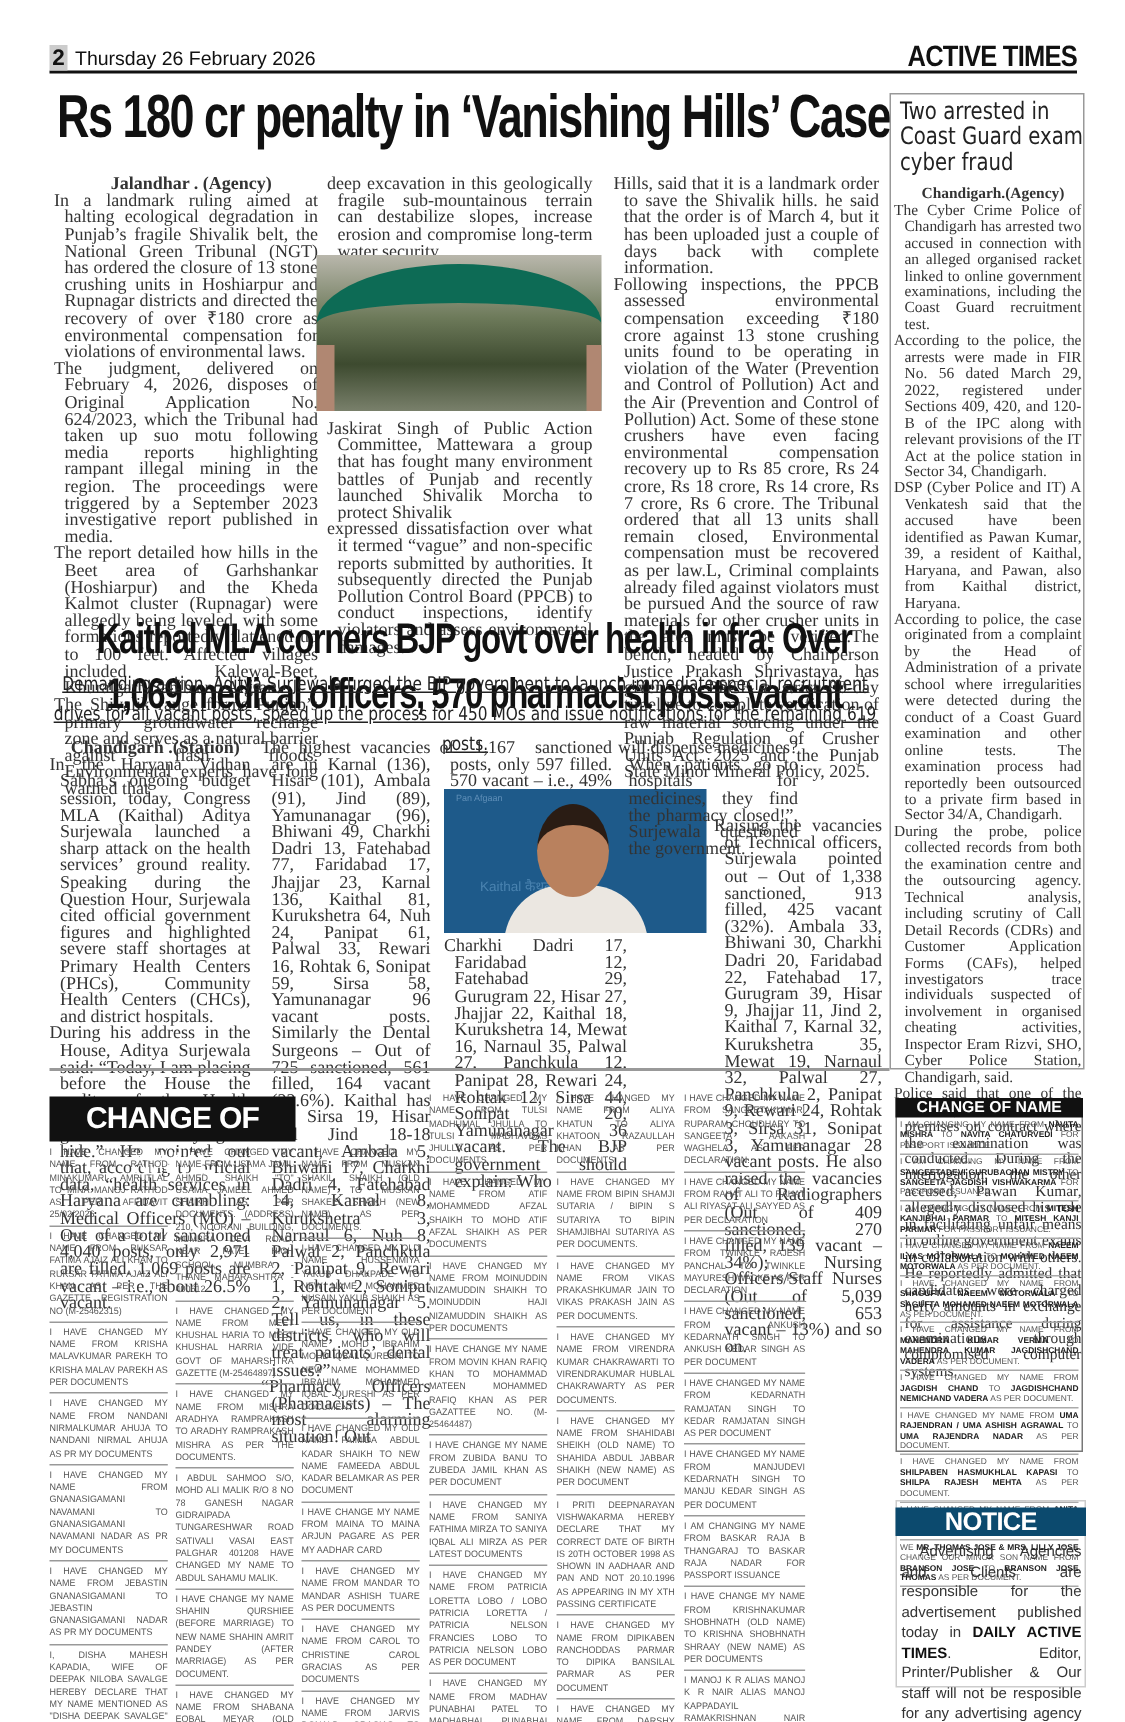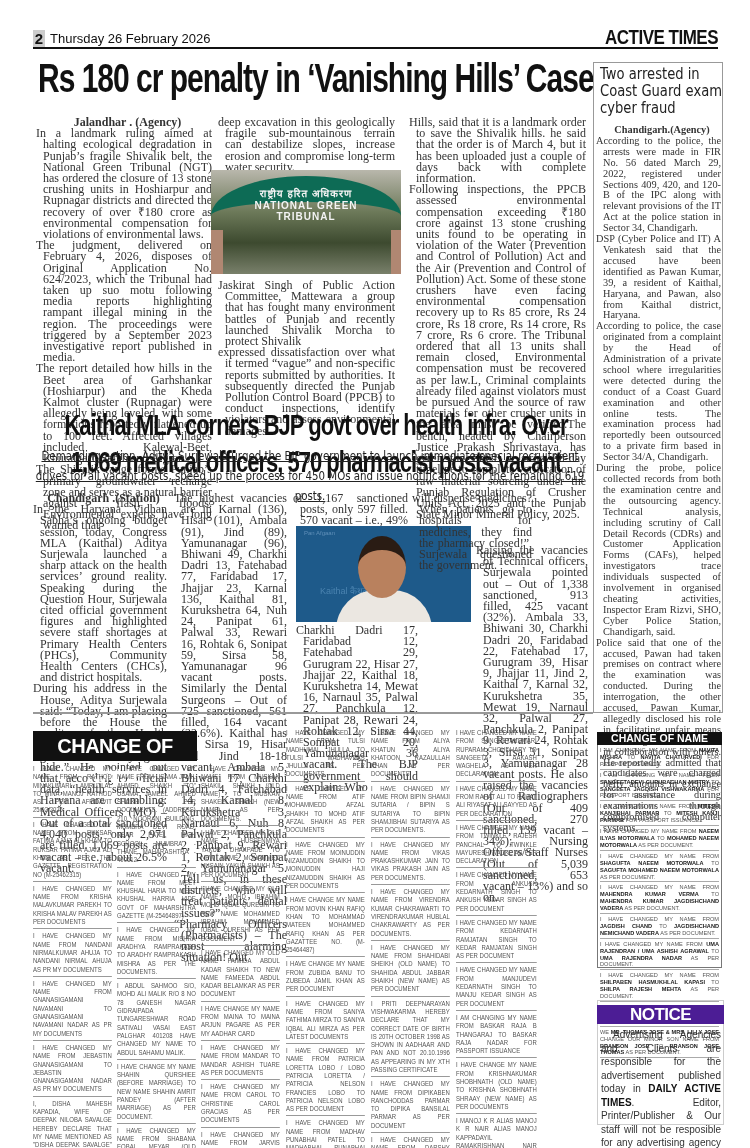--- a/index.html
+++ b/index.html
@@ -55,21 +55,21 @@
   #cls5 { left: 372px; top: 728px; width: 86px; }
   #cls6 { left: 457px; top: 728px; width: 87px; }
   
   #rcon-box { left: 597px; top: 732px; width: 125px; height: 236px; border: 1px solid #777; }
   #rcon-banner { left: 597px; top: 732px; width: 125px; height: 13px; background: #111; color: #fff; font: bold 10.5px/13px "Liberation Sans", sans-serif; text-align: center; }
   #rcls { left: 600px; top: 747px; width: 119px; font: 5.6px/6.9px "Liberation Sans", sans-serif; color: #555; text-transform: uppercase; text-align: justify; }
   #rcls .ad { border-bottom: 1px solid #aaa; padding-bottom: 1px; margin-bottom: 2px; }
   #rcls b { color: #222; }
   
   #notice-box { left: 597px; top: 1000px; width: 127px; height: 125px; border: 1px solid #ccc; }
-  #notice-banner { left: 597px; top: 1005px; width: 127px; height: 19px; background: #4c1d95; color: #fff; font: bold 17px/19px "Liberation Sans", sans-serif; text-align: center; letter-spacing: -0.5px; }
+  #notice-banner { left: 597px; top: 1005px; width: 127px; height: 19px; background: #0c4a6e; color: #fff; font: bold 17px/19px "Liberation Sans", sans-serif; text-align: center; letter-spacing: -0.5px; }
   #notice-body { left: 601px; top: 1028px; width: 120px; font: 10px/13.5px "Liberation Sans", sans-serif; color: #333; text-align: justify; text-indent: 12px; }
   #notice-body b { color: #111; }
 </style>
 </head>
 <body>
 
 <div id="masthead" class="abs">
   <div id="page-num" class="abs">2</div>
   <div id="date" class="abs">Thursday 26 February 2026</div>
   <div id="paper" class="abs">ACTIVE TIMES</div>
@@ -84,41 +84,38 @@
       <p>The report detailed how hills in the Beet area of Garhshankar (Hoshiarpur) and the Kheda Kalmot cluster (Rupnagar) were allegedly being leveled, with some formations reportedly flattened up to 100 feet. Affected villages included Kalewal-Beet, Khuralgarh Sahib and Algran.</p>
       <p>The Shivalik range forms Punjab’s primary groundwater recharge zone and serves as a natural barrier against flash floods. Environmental experts have long warned that</p>
     </div>
 </div>
 <div id="a1c2" class="abs body">
   <p>deep excavation in this geologically fragile sub-mountainous terrain can destabilize slopes, increase erosion and compromise long-term water security.</p>
   <p>During the course of hearings, the Tribunal</p>
 </div>
 <div id="ngt-photo" class="abs">
   <div id="ngt-arch" class="abs"></div>
-  <div id="ngt-text" class="abs">
-    <div>राष्ट्रीय हरित अधिकरण</div>
-    <div>NATIONAL GREEN TRIBUNAL</div>
-  </div>
   <div id="ngt-pillar-l" class="abs"></div>
   <div id="ngt-pillar-r" class="abs"></div>
 </div>
 <div id="a1c2b" class="abs body">
     <p>Jaskirat Singh of Public Action Committee, Mattewara a group that has fought many environment battles of Punjab and recently launched Shivalik Morcha to protect Shivalik</p>
     <p>expressed dissatisfaction over what it termed “vague” and non-specific reports submitted by authorities. It subsequently directed the Punjab Pollution Control Board (PPCB) to conduct inspections, identify violators and assess environmental damages.</p>
   </div>
 <div id="a1c3" class="abs body">
     <p>Hills, said that it is a landmark order to save the Shivalik hills. he said that the order is of March 4, but it has been uploaded just a couple of days back with complete information.</p>
     <p>Following inspections, the PPCB assessed environmental compensation exceeding ₹180 crore against 13 stone crushing units found to be operating in violation of the Water (Prevention and Control of Pollution) Act and the Air (Prevention and Control of Pollution) Act. Some of these stone crushers have even facing environmental compensation recovery up to Rs 85 crore, Rs 24 crore, Rs 18 crore, Rs 14 crore, Rs 7 crore, Rs 6 crore. The Tribunal ordered that all 13 units shall remain closed, Environmental compensation must be recovered as per law.L, Criminal complaints already filed against violators must be pursued And the source of raw materials for other crusher units in the area must be verified.The bench, headed by Chairperson Justice Prakash Shrivastava, has given the PPCB a strict 90-day timeline to complete verification of raw material sourcing under the Punjab Regulation of Crusher Units Act, 2025 and the Punjab State Minor Mineral Policy, 2025.</p>
   </div>
 
 <div id="side-box" class="abs"></div>
 <h2 id="side-head" class="abs">Two arrested in Coast Guard exam cyber fraud</h2>
 <div id="side-body" class="abs body">
   <p class="dateline">Chandigarh.(Agency)</p>
   <div>
+      <p>The Cyber Crime Police of Chandigarh has arrested two accused in connection with an alleged organised racket linked to online government examinations, including the Coast Guard recruitment test.</p>
       <p>According to the police, the arrests were made in FIR No. 56 dated March 29, 2022, registered under Sections 409, 420, and 120-B of the IPC along with relevant provisions of the IT Act at the police station in Sector 34, Chandigarh.</p>
       <p>DSP (Cyber Police and IT) A Venkatesh said that the accused have been identified as Pawan Kumar, 39, a resident of Kaithal, Haryana, and Pawan, also from Kaithal district, Haryana.</p>
       <p>According to police, the case originated from a complaint by the Head of Administration of a private school where irregularities were detected during the conduct of a Coast Guard examination and other online tests. The examination process had reportedly been outsourced to a private firm based in Sector 34/A, Chandigarh.</p>
       <p>During the probe, police collected records from both the examination centre and the outsourcing agency. Technical analysis, including scrutiny of Call Detail Records (CDRs) and Customer Application Forms (CAFs), helped investigators trace individuals suspected of involvement in organised cheating activities, Inspector Eram Rizvi, SHO, Cyber Police Station, Chandigarh, said.</p>
       <p>Police said that one of the accused, Pawan had taken premises on contract where the examination was conducted. During the interrogation, the other accused, Pawan Kumar, allegedly disclosed his role in facilitating unfair means in online government exams in collaboration with others. He reportedly admitted that candidates were charged hefty amounts in exchange for assistance during examinations through compromised computer systems.</p>
     </div>
 </div>
 
 <h1 id="hl2" class="abs hl">Kaithal MLA corners BJP govt over health infra: Over 1,069 medical officers, 570 pharmacist posts vacant</h1>
 <div id="deck" class="abs">Demanding action, Aditya Surjewala urged the BJP government to launch immediate special recruitment drives for all vacant posts, speed up the process for 450 MOs and issue notifications for the remaining 619 posts.</div>

